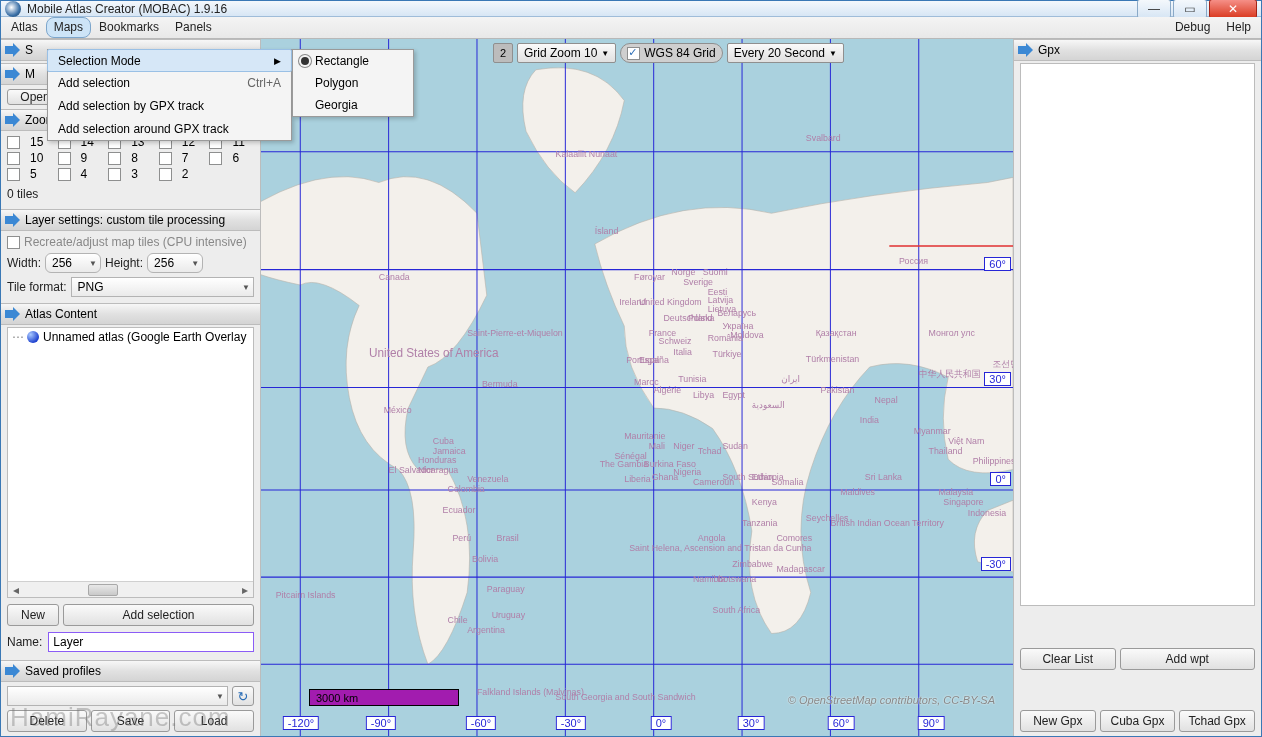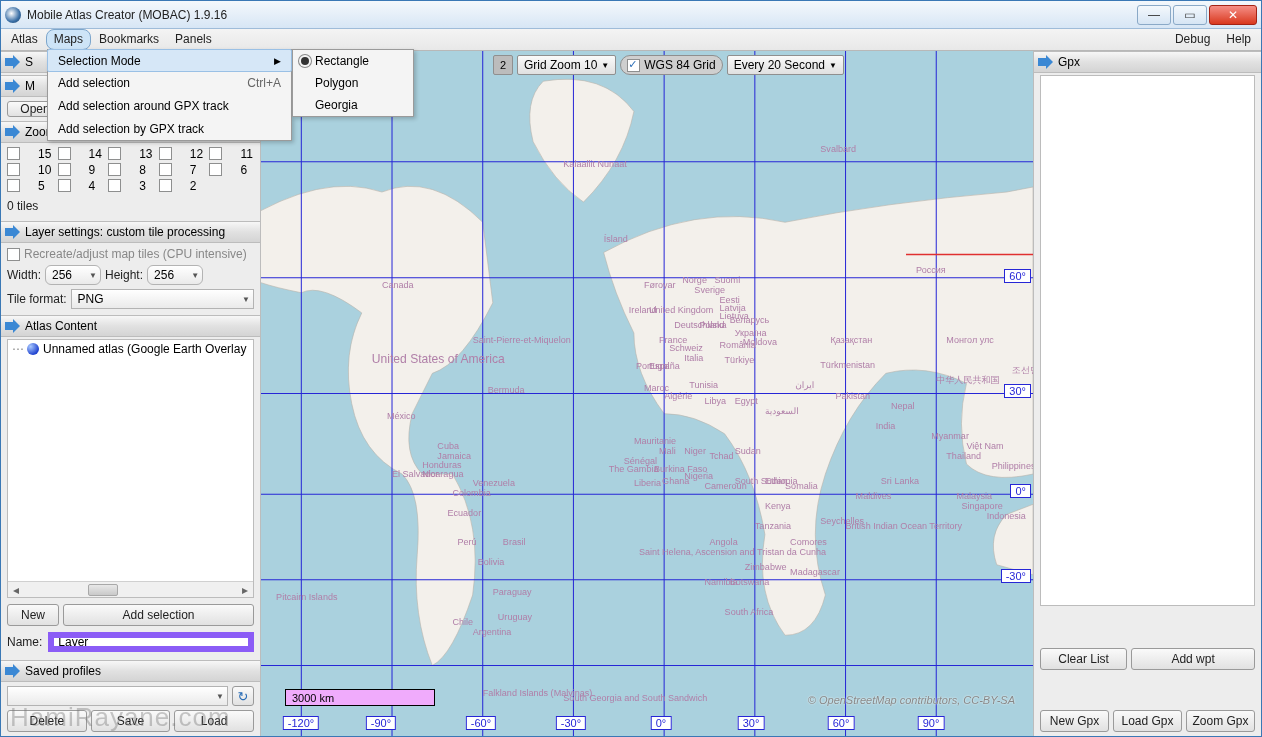--- a/index.html
+++ b/index.html
@@ -1,20 +1,20 @@
 <!DOCTYPE html>
 <html><head>
 <meta charset="utf-8">
 <style>
 * { box-sizing: border-box; margin: 0; padding: 0; font-family: "Segoe UI", Tahoma, sans-serif; font-size: 12px; }
 body { background: #5b9bd5; width: 1262px; height: 737px; overflow: hidden; position: relative; }
 
 
 .win-frame { position: absolute; inset: 0; border: 1px solid #3a78b5; background: #d7e4f2; display: flex; flex-direction: column; }
-.titlebar { height: 28px; background: linear-gradient(#f4f8fc, #d7e6f5); display: flex; align-items: center; padding: 0 4px; border-bottom: 1px solid #9fbcd9; }
+.titlebar { height: 16px; background: linear-gradient(#f4f8fc, #d7e6f5); display: flex; align-items: center; padding: 0 4px; border-bottom: 1px solid #9fbcd9; }
 .titlebar .app-icon { width: 16px; height: 16px; background: radial-gradient(circle at 40% 40%, #fff, #3a6fa6 60%, #1a3a5a); border-radius: 50%; margin-right: 6px; }
 .titlebar .title { flex: 1; color: #222; }
 .win-btns { display: flex; gap: 0; }
 .win-btn { width: 34px; height: 20px; background: linear-gradient(#f4f8fc, #d6e5f4); border: 1px solid #8aa9c7; border-radius: 3px; display: flex; align-items: center; justify-content: center; color: #333; margin-left: 2px; }
 .win-btn.close { background: linear-gradient(#f58f87, #d9381e); color: #fff; border-color: #a32315; width: 48px; }
 
 
 .menubar { height: 22px; background: linear-gradient(#f4f4f4, #e8e8e8); border-bottom: 1px solid #b8b8b8; display: flex; align-items: stretch; padding: 0 2px; }
 .menu-item { padding: 3px 8px; cursor: default; color: #222; }
 .menu-item.active { background: #cde4f7; border: 1px solid #7da6cc; padding: 2px 7px; border-radius: 8px; }
@@ -23,21 +23,21 @@
 
 .content { flex: 1; display: flex; background: #ededed; overflow: hidden; }
 
 
 .left-panel { width: 260px; background: #ededed; border-right: 1px solid #bcbcbc; display: flex; flex-direction: column; overflow: hidden; }
 .section-hdr { background: linear-gradient(#f7f7f7 0%, #e1e1e1 50%, #d4d4d4 100%); border: 1px solid #bcbcbc; border-left: none; border-right: none; height: 22px; display: flex; align-items: center; padding: 0 4px; gap: 4px; margin-top: 2px; }
 .arrow-blue { width: 16px; height: 12px; position: relative; }
 .arrow-blue::before { content: ""; position: absolute; left: 0; top: 2px; width: 8px; height: 8px; background: #3b88d4; }
 .arrow-blue::after { content: ""; position: absolute; left: 8px; top: -1px; width: 0; height: 0; border-left: 7px solid #3b88d4; border-top: 7px solid transparent; border-bottom: 7px solid transparent; }
 .zoom-grid { padding: 4px 6px; display: grid; grid-template-columns: repeat(5, 1fr); gap: 2px 6px; }
-.zoom-cell { display: flex; align-items: flex-start; gap: 18px; }
+.zoom-cell { display: flex; align-items: flex-end; gap: 10px; }
 .chk { width: 13px; height: 13px; border: 1px solid #8e8f8f; background: #fff; display: inline-block; }
 .tiles-lbl { padding: 2px 6px 6px; color: #222; }
 .layer-body { padding: 4px 6px; display: flex; flex-direction: column; gap: 4px; }
 .layer-row { display: flex; align-items: center; gap: 4px; }
 .combo { height: 20px; border: 1px solid #b3b3b3; background: linear-gradient(#fff,#eaeaea); display: flex; align-items: center; justify-content: space-between; padding: 0 3px 0 6px; min-width: 50px; flex: 1; }
 .combo.small { flex: 0 0 56px; border-radius: 6px; }
 .combo .tri { font-size: 8px; color: #555; }
 .flatlbl { color: #222; }
 
 .atlas-body { flex: 1; min-height: 140px; background: #fff; border: 1px solid #bcbcbc; margin: 2px 6px; overflow: hidden; position: relative; }
@@ -46,47 +46,47 @@
 .sphere { width: 12px; height: 12px; background: radial-gradient(circle at 30% 30%, #a9c9ff, #2245d0 70%); border-radius: 50%; }
 .hscroll { position: absolute; bottom: 0; left: 0; right: 0; height: 16px; background: #f0f0f0; border-top: 1px solid #d0d0d0; display: flex; align-items: center; }
 .hscroll .track { flex: 1; position: relative; height: 14px; }
 .hscroll .thumb { position: absolute; left: 30%; width: 30px; height: 12px; top: 1px; background: linear-gradient(#e8e8e8,#c9c9c9); border: 1px solid #a8a8a8; border-radius: 2px; }
 .hscroll .arrow { width: 16px; text-align: center; color: #666; }
 
 .btnrow { display: flex; gap: 4px; padding: 4px 6px; }
 .btn { flex: 1; height: 22px; background: linear-gradient(#fafafa,#e1e1e1); border: 1px solid #9a9a9a; border-radius: 3px; display: flex; align-items: center; justify-content: center; color: #222; }
 .btn.narrow { flex: 0 0 52px; }
 .name-row { display: flex; align-items: center; gap: 6px; padding: 2px 6px 6px; }
-.name-row input { flex: 1; height: 20px; border: 6px solid #8b5cf6; padding: 0 4px; background: #fff; }
+.name-row input { flex: 1; height: 20px; border: 1px solid #8b5cf6; padding: 0 4px; background: #fff; }
 
 .profiles-body { padding: 4px 6px; display: flex; flex-direction: column; gap: 4px; }
 .profile-row { display: flex; gap: 4px; }
 .profile-row .combo { flex: 1; }
 .reload-btn { width: 22px; height: 20px; border: 1px solid #9a9a9a; background: linear-gradient(#fafafa,#e1e1e1); border-radius: 3px; display: flex; align-items: center; justify-content: center; color: #2a6db6; font-size: 13px; }
 
 
 .map-area { flex: 1; position: relative; background: #aad1de; overflow: hidden; }
 .map-svg { position: absolute; inset: 0; width: 100%; height: 100%; }
 .map-toolbar { position: absolute; top: 4px; left: 232px; display: flex; gap: 4px; align-items: center; }
 .map-toolbar .seg { height: 20px; background: linear-gradient(#fafafa,#e0e0e0); border: 1px solid #8f8f8f; border-radius: 2px; display: flex; align-items: center; padding: 0 6px; gap: 4px; font-size: 11px; }
 .map-toolbar .zoombox { width: 20px; justify-content: center; background: #bcbcbc; }
 .map-toolbar .tri { font-size: 8px; }
 .map-toolbar .gridchk { background: #cfcfcf; border-radius: 10px; }
 .map-toolbar .gridchk .chk { background: #fff; position: relative; }
 .map-toolbar .gridchk .chk::after { content: "✓"; position: absolute; top: -2px; left: 0; font-size: 11px; color: #2a6db6; }
 
-.scale-bar { position: absolute; left: 24px; bottom: 30px; background: #f0abfc; border: 1px solid #000; height: 17px; width: 150px; display: flex; align-items: center; padding: 0 6px; font-size: 11px; text-align: right; }
+.scale-bar { position: absolute; left: 48px; bottom: 30px; background: #a21caf; border: 1px solid #000; height: 17px; width: 150px; display: flex; align-items: center; padding: 0 6px; font-size: 11px; text-align: right; }
 .attrib { position: absolute; right: 18px; bottom: 30px; font-size: 11px; color: #888; font-style: italic; text-shadow: 0 0 2px #fff; }
 .lon-lbls { position: absolute; bottom: 6px; left: 0; right: 0; height: 18px; }
 .lon-lbl { position: absolute; bottom: 0; background: #fff; border: 1px solid #2626d6; color: #2626d6; padding: 0 4px; font-size: 11px; transform: translateX(-50%); }
 .lat-lbls { position: absolute; right: 2px; top: 0; bottom: 0; width: 36px; }
 .lat-lbl { position: absolute; right: 0; background: #fff; border: 1px solid #2626d6; color: #2626d6; padding: 0 4px; font-size: 11px; transform: translateY(-50%); }
 
 
-.right-panel { width: 228px; background: #ededed; border-left: 1px solid #bcbcbc; display: flex; flex-direction: column; }
+.right-panel { width: 248px; background: #ededed; border-left: 1px solid #bcbcbc; display: flex; flex-direction: column; }
 .gpx-body { flex: 1; background: #fff; border: 1px solid #bcbcbc; margin: 2px 6px; }
 .gpx-btns { padding: 4px 6px; display: flex; flex-wrap: wrap; gap: 4px; }
 .gpx-btns .btn { flex: 1 1 45%; margin-top: 36px; }
 .gpx-btns .btn.wide { flex: 1 1 55%; }
 .gpx-btns .btn.smallw { flex: 1 1 38%; }
 
 
 .dropdown { position: absolute; top: 49px; left: 47px; background: #f4f4f4; border: 1px solid #9a9a9a; box-shadow: 2px 2px 4px rgba(0,0,0,.2); width: 245px; z-index: 50; }
 .dropdown .drow { height: 23px; display: flex; align-items: center; padding: 0 10px; gap: 8px; position: relative; }
 .dropdown .drow.hover { background: #d6e7f7; border: 1px solid #9ac0e5; margin: -1px; border-radius: 2px; padding: 0 10px; }
@@ -459,42 +459,42 @@
     <div class="right-panel">
       <div class="section-hdr" style="margin-top:0">
         <span class="arrow-blue"></span>
         <span>Gpx</span>
       </div>
       <div class="gpx-body"></div>
       <div class="gpx-btns">
         <div class="btn smallw">Clear List</div>
         <div class="btn wide">Add wpt</div>
         <div class="btn" style="flex:1 1 30%">New Gpx</div>
-        <div class="btn" style="flex:1 1 30%">Load Gpx</div>
-        <div class="btn" style="flex:1 1 30%">Zoom Gpx</div>
+        <div class="btn" style="flex:1 1 30%">Cuba Gpx</div>
+        <div class="btn" style="flex:1 1 30%">Tchad Gpx</div>
       </div>
     </div>
 
   </div>
 </div>
 
 <div class="dropdown">
   <div class="drow hover">
     <span>Selection Mode</span>
     <span class="subarr">▶</span>
   </div>
   <div class="drow">
     <span>Add selection</span>
     <span class="short">Ctrl+A</span>
   </div>
   <div class="drow">
+    <span>Add selection by GPX track</span>
+  </div>
+  <div class="drow">
     <span>Add selection around GPX track</span>
-  </div>
-  <div class="drow">
-    <span>Add selection by GPX track</span>
   </div>
 </div>
 
 <div class="submenu">
   <div class="srow">
     <span class="radiodot"></span>
     <span>Rectangle</span>
   </div>
   <div class="srow">
     <span class="radiosp"></span>

